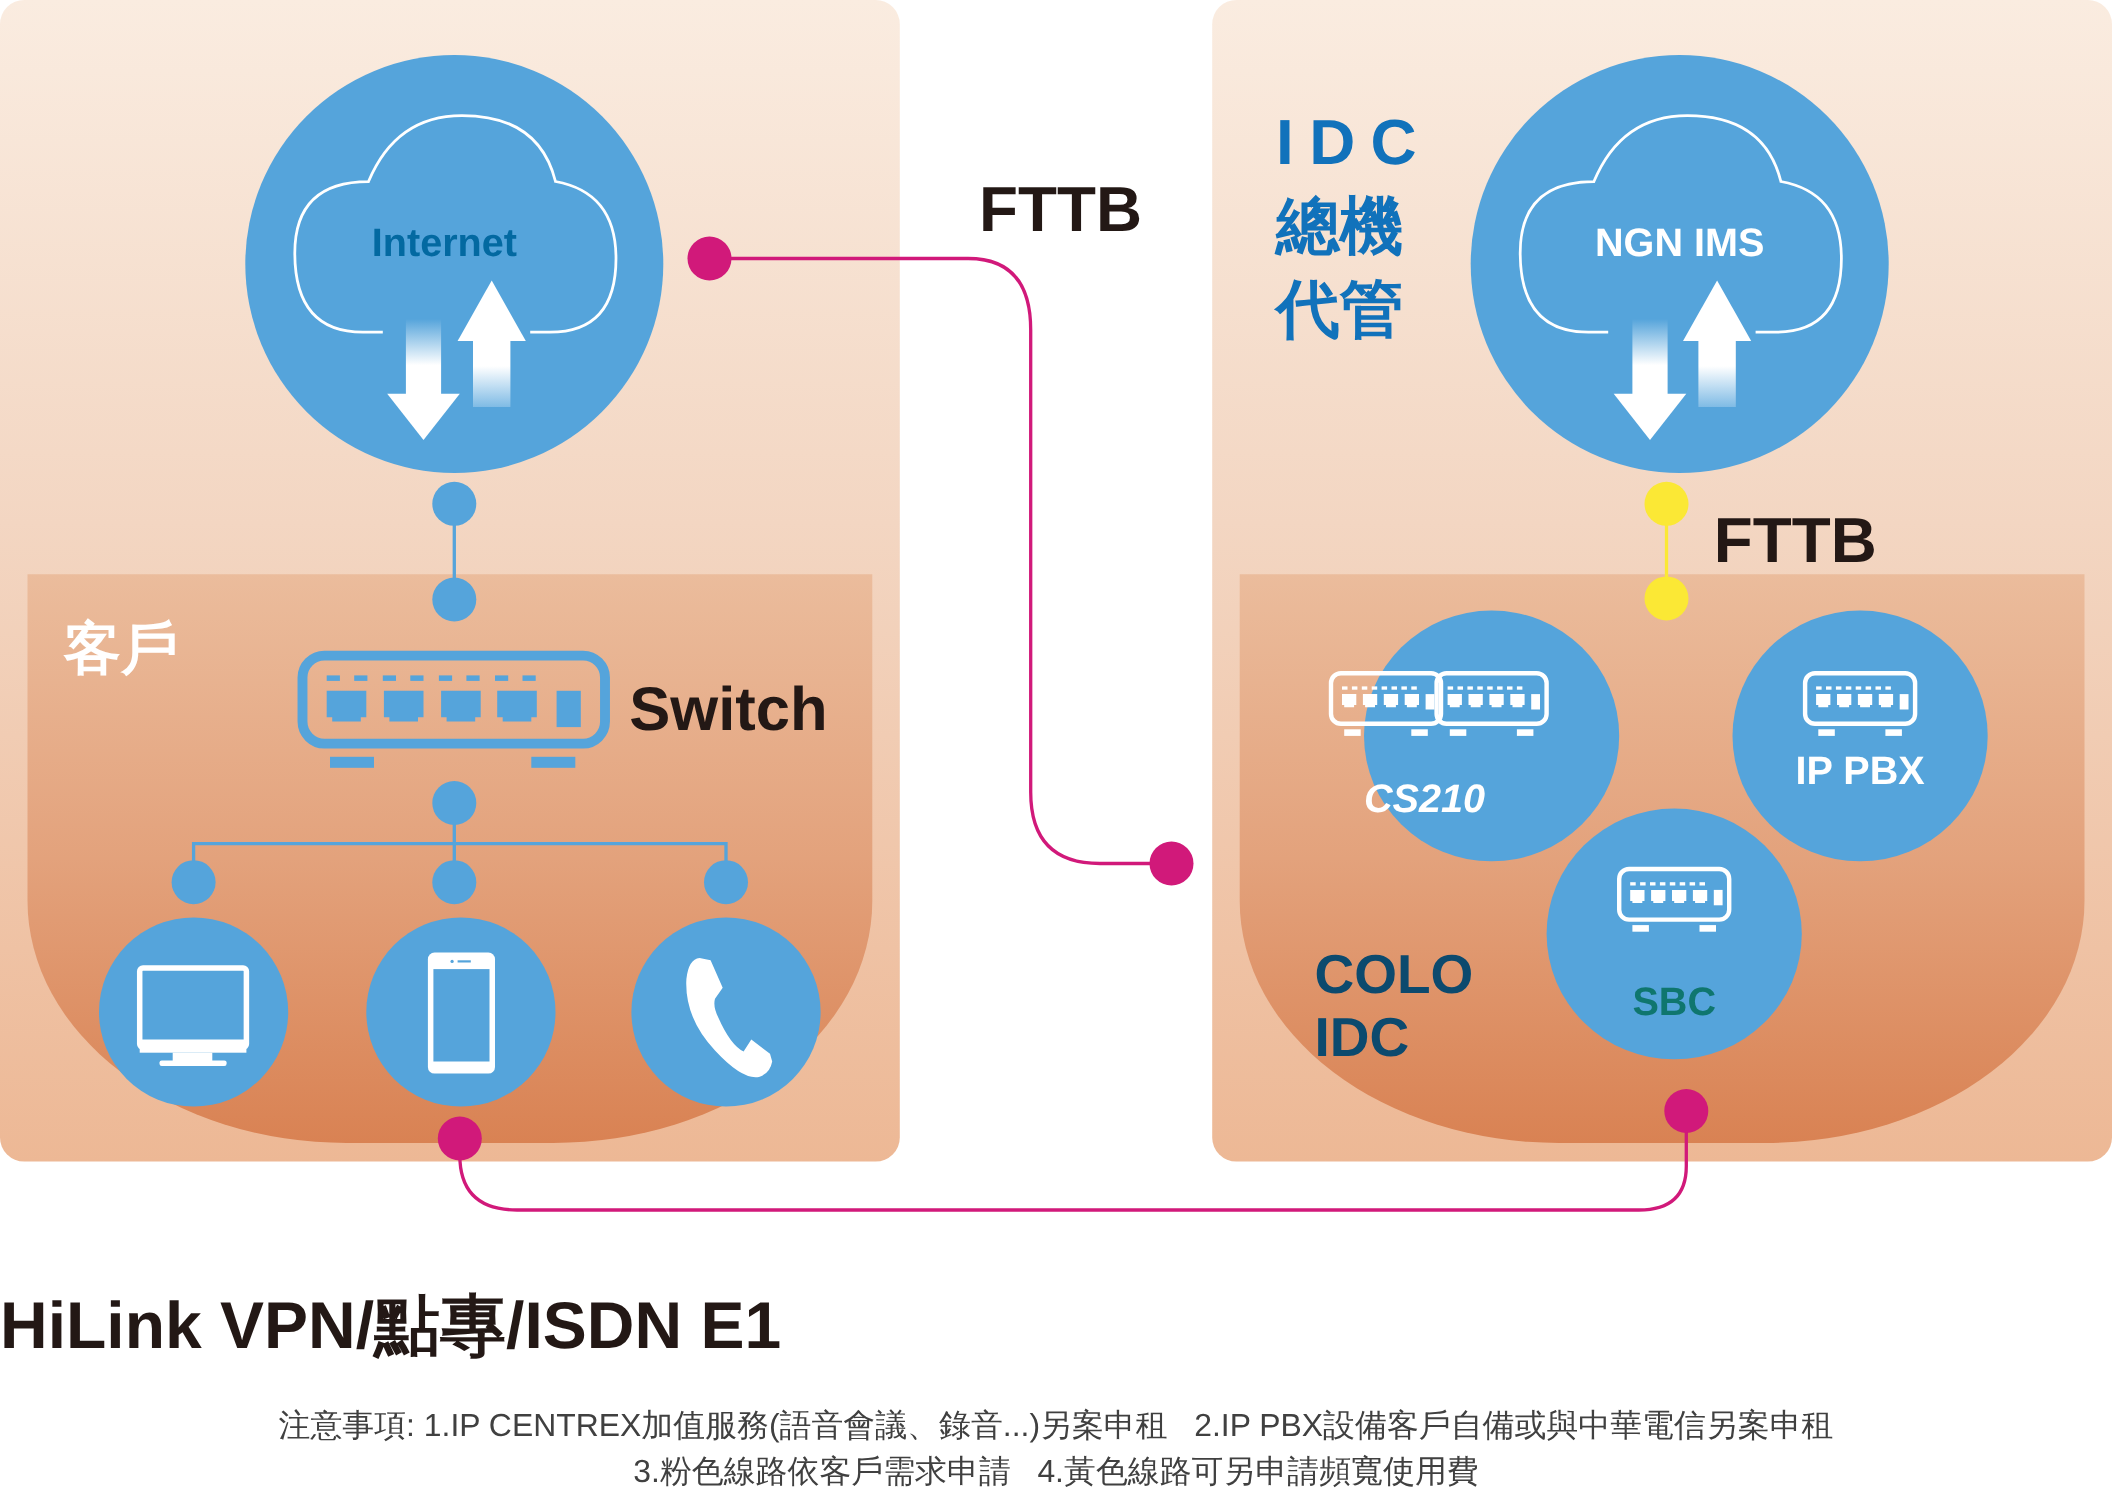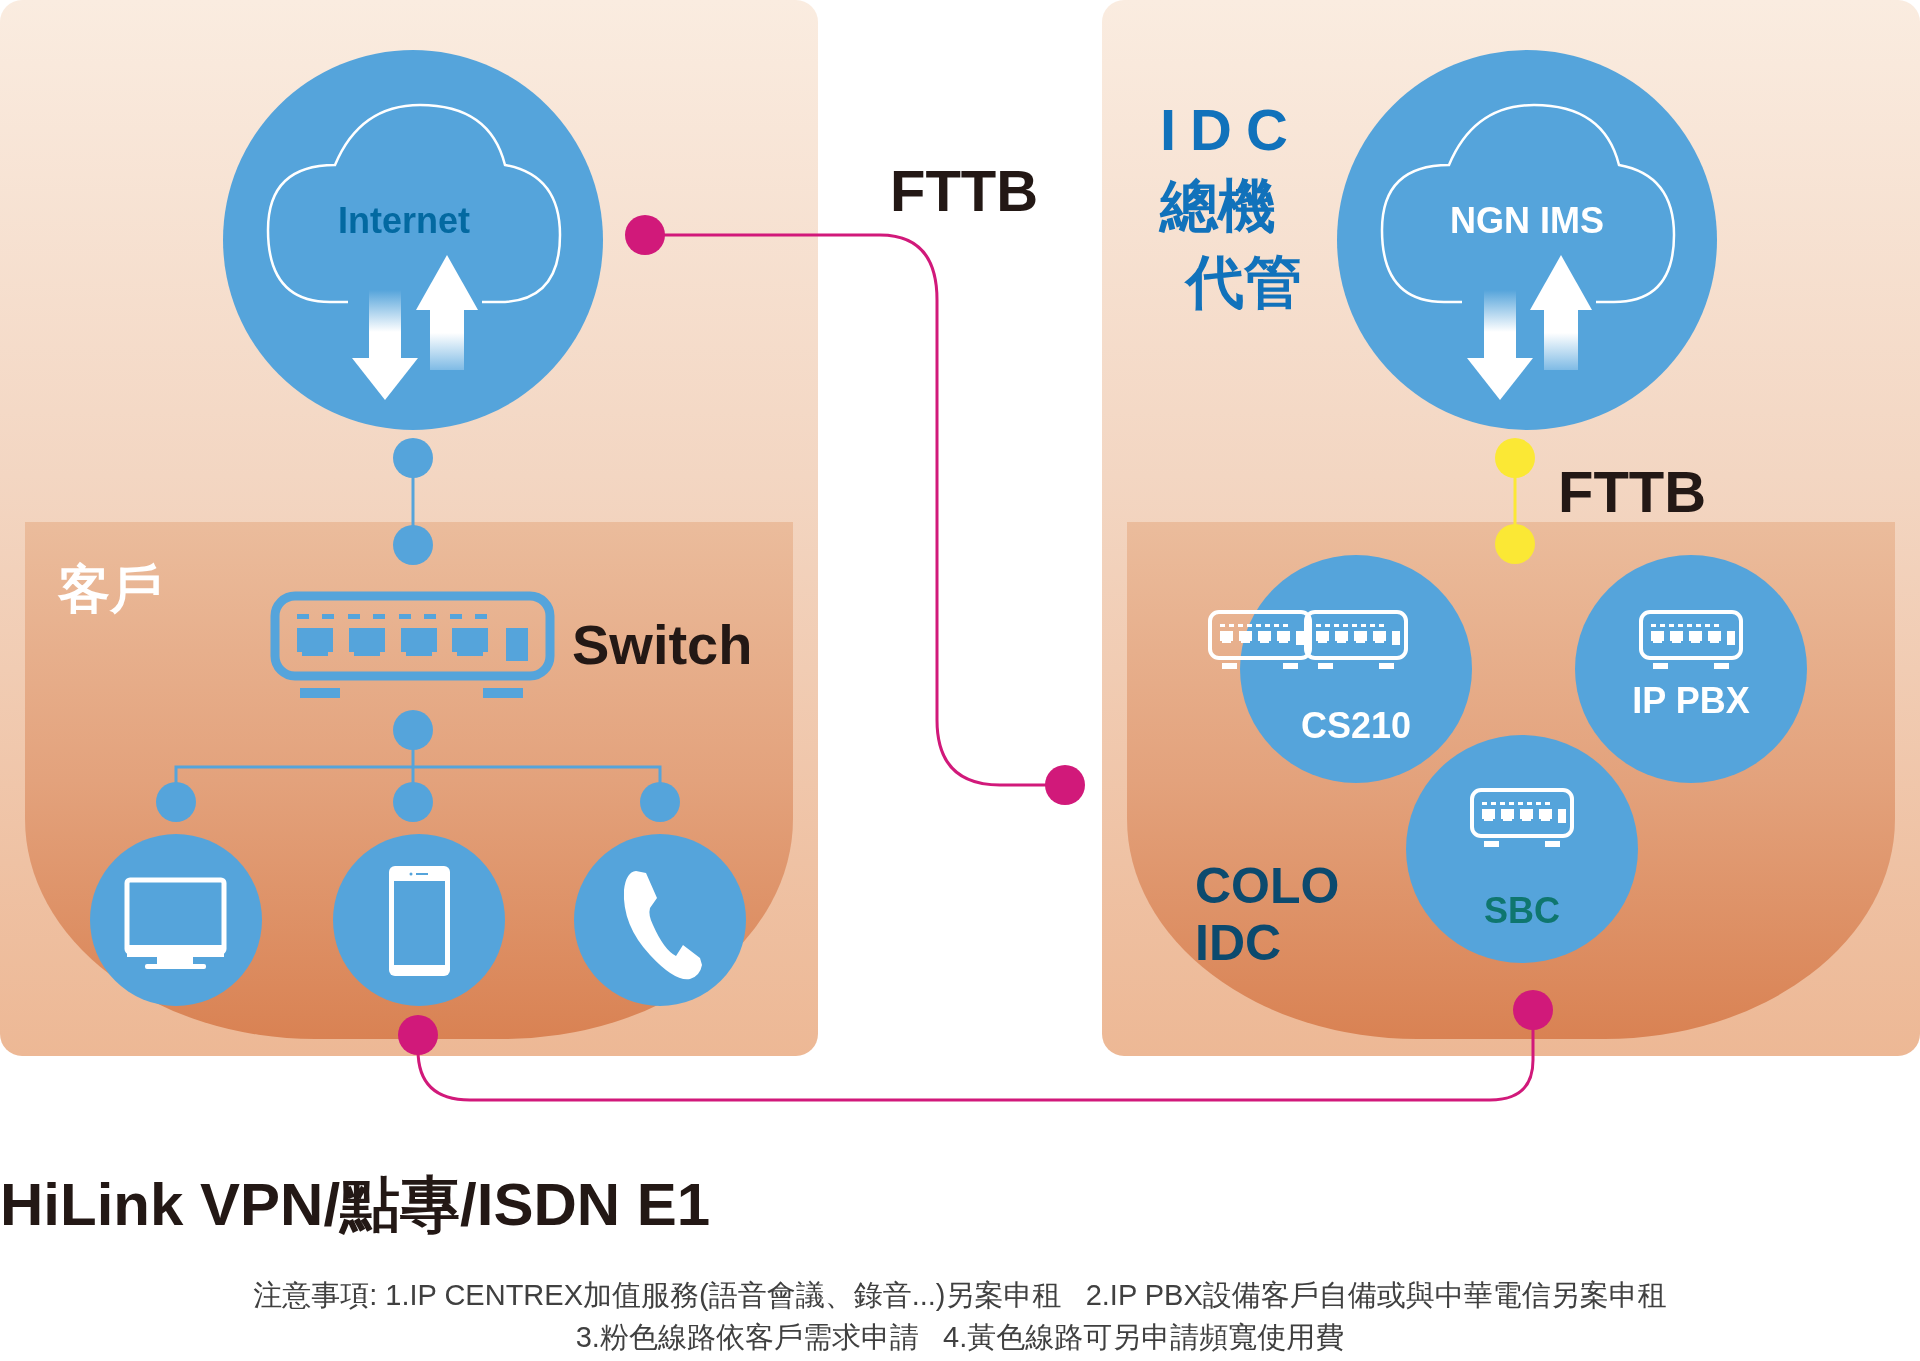--- a/index.html
+++ b/index.html
@@ -120,21 +120,21 @@
 </svg>
 
 <div class="dot pink" style="left:418px;top:1035px;"></div>
 
 <div class="lbl" style="left:890px;top:157px;font-size:58px;color:#231815;">FTTB</div>
 <div class="dot pink" style="left:1065px;top:785px;"></div>
 
 <div class="lbl" style="left:1160px;top:92px;font-size:58px;line-height:76px;color:#1172bb;letter-spacing:14px;">
   <div>IDC</div>
   <div style="letter-spacing:0;">總機</div>
-  <div style="letter-spacing:0;margin-left:26px;">代管</div>
+  <div style="letter-spacing:0;">代管</div>
 </div>
 
 <div class="circle" style="left:1337px;top:50px;width:380px;height:380px;"></div>
 <svg width="1920" height="1361">
   <path d="M1462 302 H1444 Q1382 302 1382 230 Q1382 165 1449 165 Q1474 105 1534 105 Q1604 105 1619 165 Q1674 175 1674 235 Q1674 302 1614 302 H1596" fill="none" stroke="#ffffff" stroke-width="2.5"></path>
   <g>
       <rect x="1484" y="290" width="32" height="70" fill="url(#gdown)"></rect>
       <polygon points="1467,358 1533,358 1500,400" fill="#ffffff"></polygon>
     </g>
   <g>
@@ -182,21 +182,21 @@
       <use href="#eqsw"></use>
     </g>
   <g transform="translate(1641 612)">
       <use href="#eqsw"></use>
     </g>
   <g transform="translate(1472 790)">
       <use href="#eqsw"></use>
     </g>
 </svg>
 
-<div class="lbl" style="left:1240px;top:705px;width:232px;text-align:center;font-size:36px;color:#ffffff;">CS210</div>
+<div class="lbl" style="left:1240px;top:705px;width:232px;text-align:left;font-size:36px;color:#ffffff;font-style:italic;">CS210</div>
 <div class="lbl" style="left:1575px;top:680px;width:232px;text-align:center;font-size:36px;color:#ffffff;">IP PBX</div>
 <div class="lbl" style="left:1406px;top:890px;width:232px;text-align:center;font-size:36px;color:#0f766e;">SBC</div>
 
 <div class="lbl" style="left:1195px;top:858px;font-size:50px;line-height:57px;color:#0c4a6e;">
   <div>COLO</div>
   <div>IDC</div>
 </div>
 
 <div class="dot pink" style="left:1533px;top:1010px;"></div>
 

